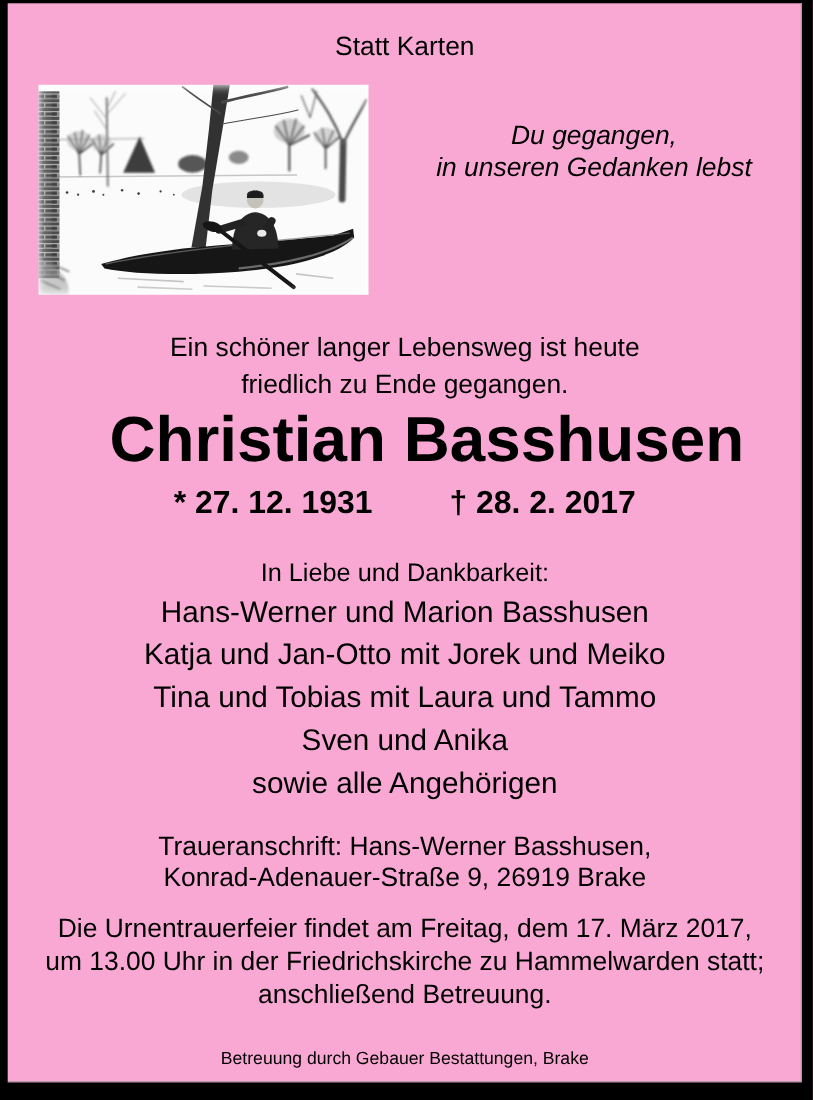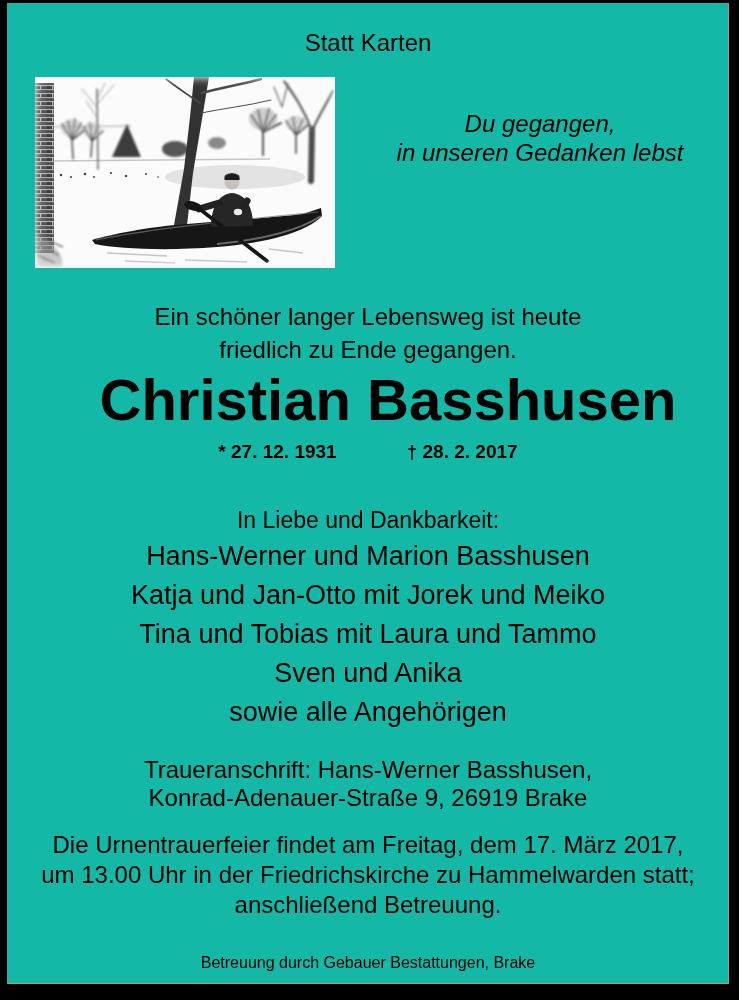--- a/index.html
+++ b/index.html
@@ -7,36 +7,36 @@
     width:739px;height:1000px;
     background:#000;
     position:relative;
     font-family:"Liberation Sans",sans-serif;
     color:#000;
     overflow:hidden;
   }
   .card{
     position:absolute;left:7px;top:3px;
     width:722px;height:981px;
-    background:#14b8a6;
+    background:#f9a8d4;
     box-shadow:inset -1px -1px 0 #9a9a9a;
   }
   .ctr{left:0;right:0;text-align:center;position:absolute;}
   .statt{top:26px;font-size:24px;}
   .photo-wrap{position:absolute;left:28px;top:74px;width:300px;height:191px;}
   .verse{
     position:absolute;left:343px;top:106px;width:380px;
     font-size:24px;font-style:italic;line-height:29px;text-align:center;
   }
   .intro{top:297px;font-size:24px;line-height:33px;}
   .name{top:366px;font-size:58px;font-weight:bold;line-height:62px;padding-left:40px;}
   .dates{
     position:absolute;left:0;right:0;top:438px;
     display:flex;justify-content:center;gap:70px;
-    font-size:19px;font-weight:bold;
+    font-size:29px;font-weight:bold;
   }
   .liebe{top:504px;font-size:23px;}
   .family{top:534px;font-size:27px;font-weight:normal;line-height:39px;}
   .address{top:753px;font-size:24px;line-height:28px;}
   .service{top:827px;font-size:24px;line-height:30px;}
   .footer-line{top:951px;font-size:16px;}
 </style>
 </head>
 <body>
 

